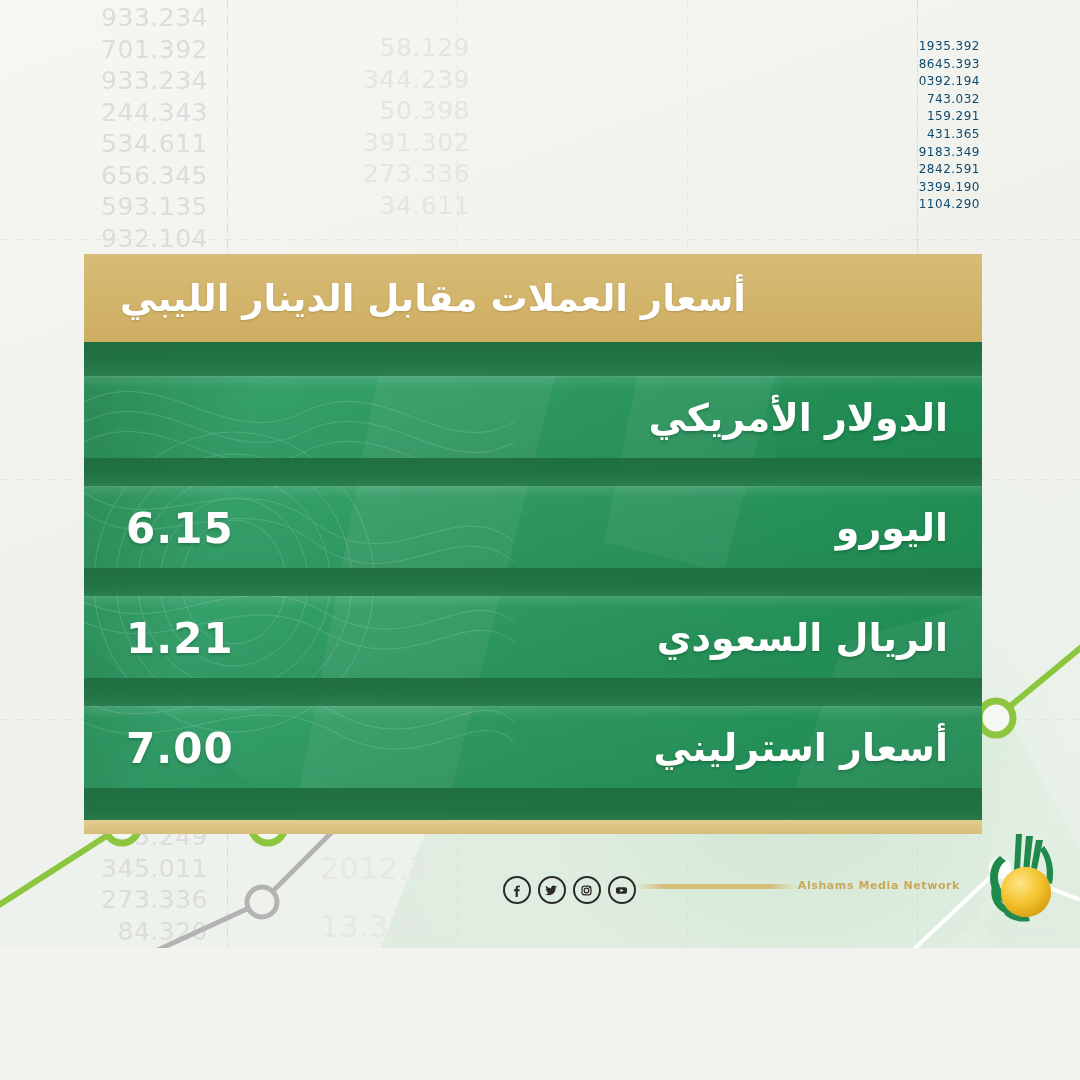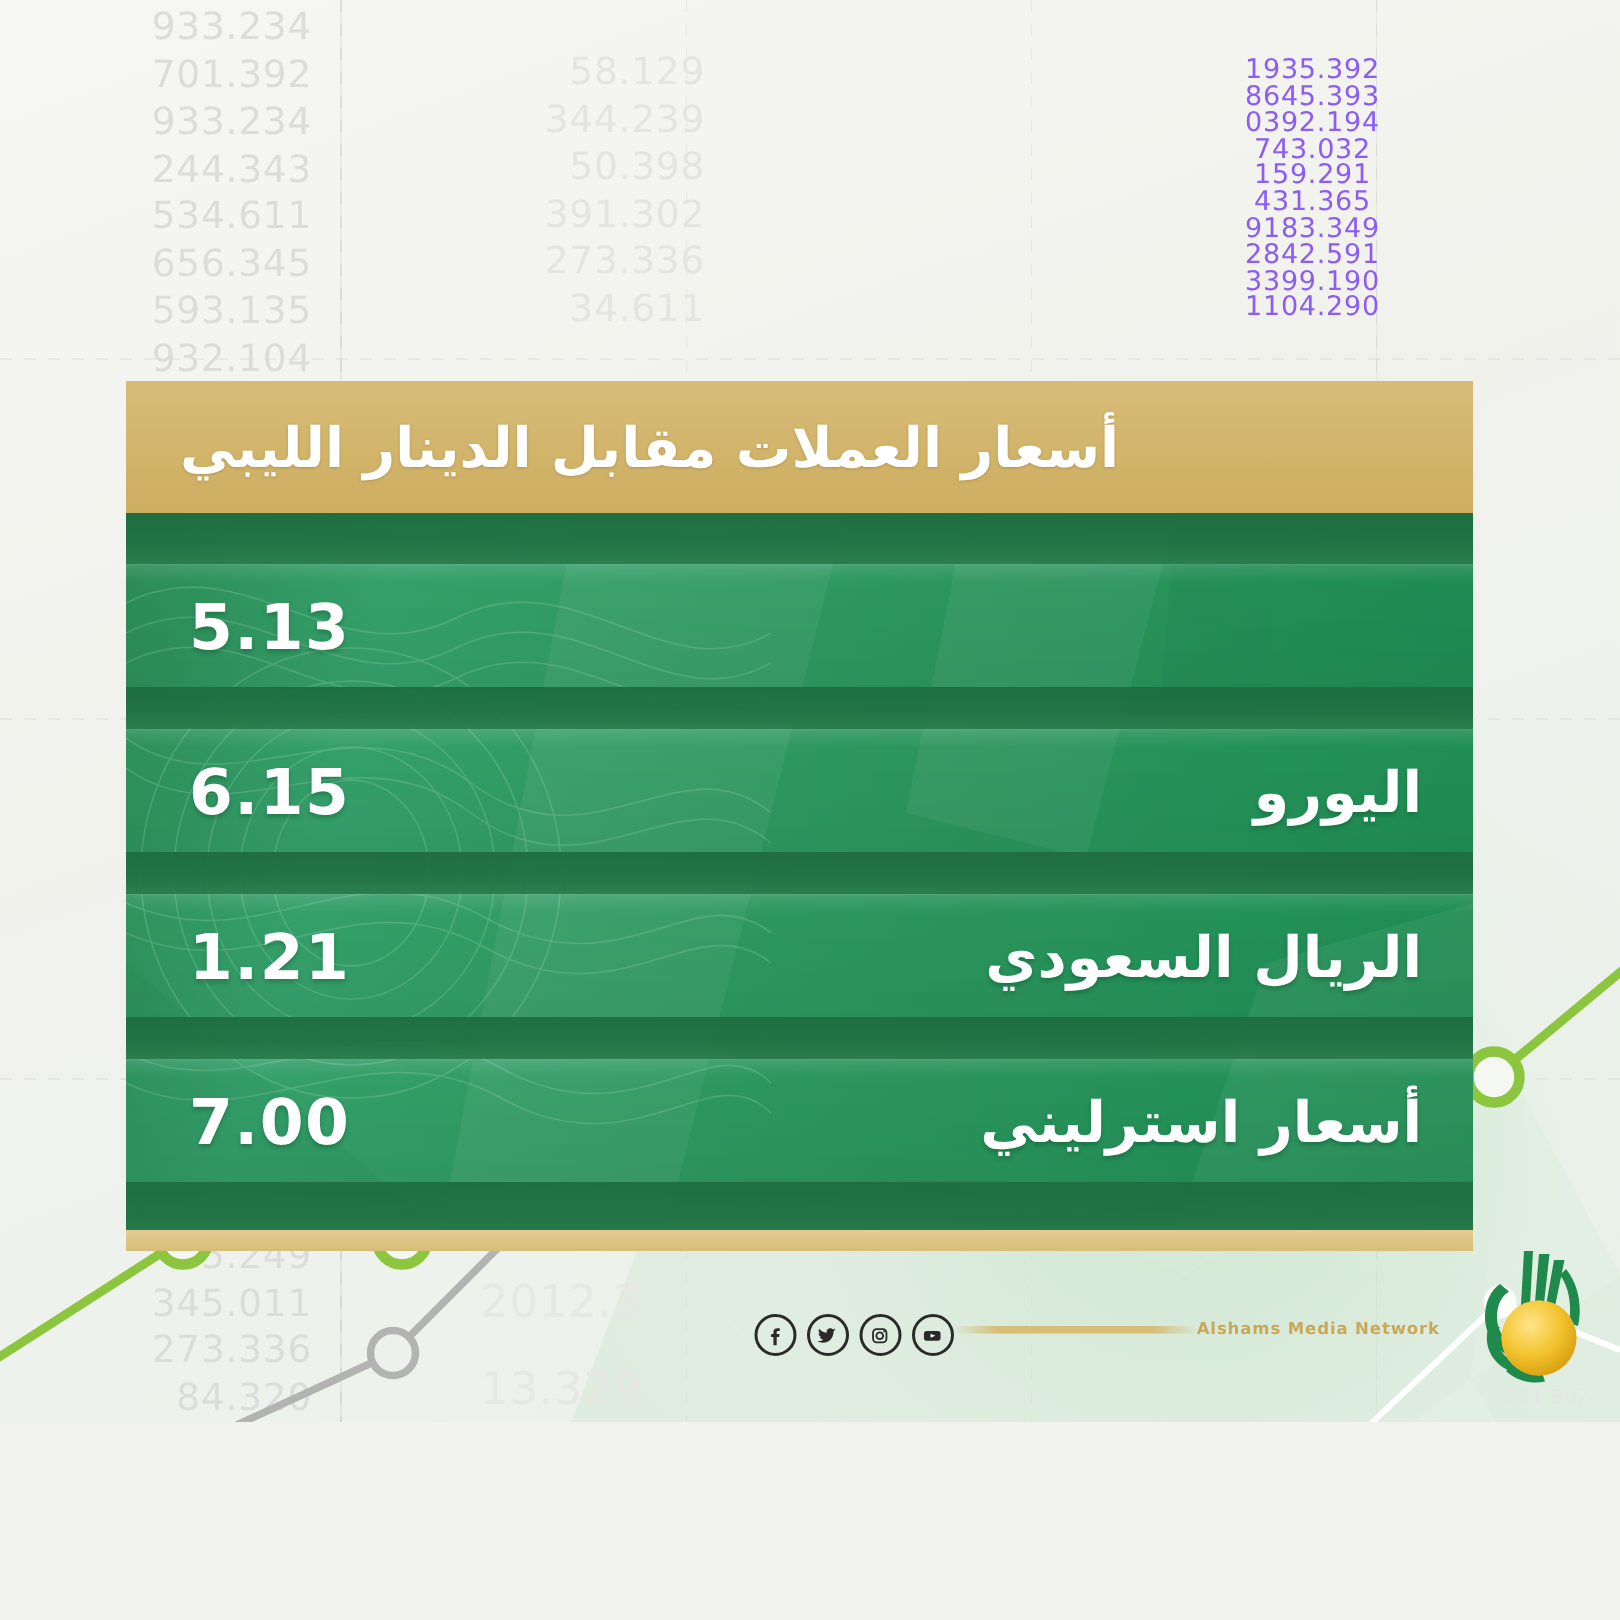--- a/index.html
+++ b/index.html
@@ -52,21 +52,21 @@
     line-height:31.5px;
     letter-spacing:.5px;
     white-space:pre;
     font-family:"DejaVu Sans","Liberation Sans",sans-serif;
     direction:ltr;
     pointer-events:none;
     user-select:none;
   }
   .numcol.c-left{left:-4px;top:2px;text-align:right;width:212px;color:#dcdcdc;}
   .numcol.c-mid{left:330px;top:32px;text-align:right;width:140px;color:#e4e4e2;}
-  .numcol.c-right{left:770px;top:38px;text-align:center;width:210px;font-size:18px;line-height:17.6px;color:#8b5cf6;}
+  .numcol.c-right{left:770px;top:38px;text-align:right;width:210px;font-size:12px;line-height:17.6px;color:#0c4a6e;}
   .numcol.c-mid2{left:320px;top:840px;text-align:left;width:200px;font-size:30px;line-height:58px;color:#e7e7e4;}
   .numcol.c-rb{left:880px;top:920px;text-align:right;width:180px;font-size:13px;line-height:23px;color:#e5e6e3;}
 
   
   .chart{position:absolute;left:0;top:600px;width:1080px;height:480px;}
 
   
   .card{
     position:absolute;left:84px;top:254px;width:898px;height:580px;text-align:right;
   }
@@ -320,21 +320,21 @@
           <polygon fill="#0a5c34" points="700,0 898,0 898,140 690,120"></polygon>
           <polygon fill="#0a5c34" points="0,300 210,478 0,478"></polygon>
           <polygon fill="#ffffff" points="760,300 898,260 898,478 700,478"></polygon>
         </g>
       </svg>
 
       <div class="rows">
         <div class="sep first"></div>
 
         <div class="row">
-          <span class="val">5.13</span>
+          <span class="name">الدولار الأمريكي</span>
         </div>
         <div class="sep"></div>
 
         <div class="row">
           <span class="name">اليورو</span>
           <span class="val">6.15</span>
         </div>
         <div class="sep"></div>
 
         <div class="row">

